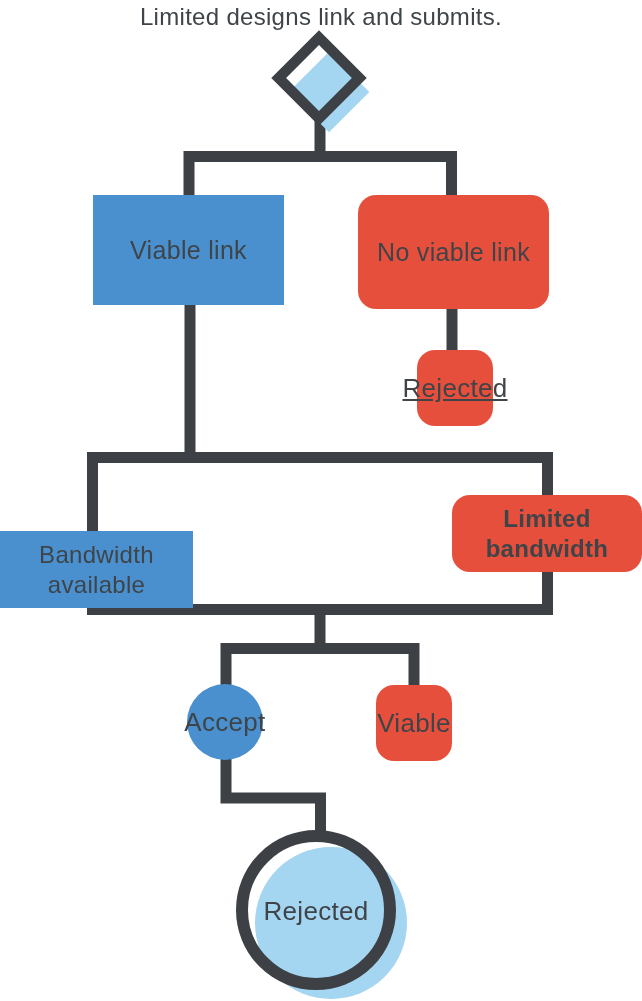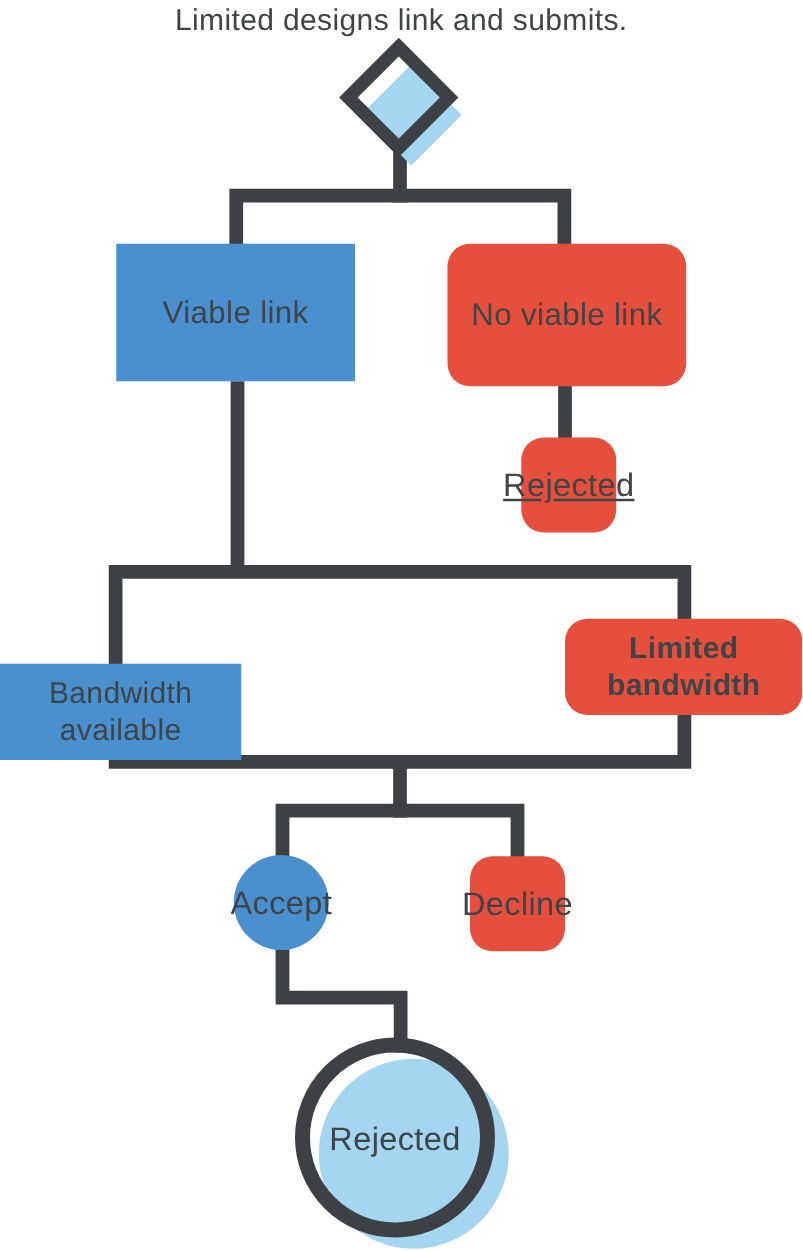--- a/index.html
+++ b/index.html
@@ -114,20 +114,20 @@
 
   <div class="node bw red box-bw-ltd">
     <span>Limited bandwidth</span>
   </div>
 
   <div class="node circle blue circ-accept">
     <span>Accept</span>
   </div>
 
   <div class="node circle red circ-decline">
-    <span>Decline</span>
+    <span>Viable</span>
   </div>
 
   <div class="node label-complete">
     <span>Rejected</span>
   </div>
 
 </div>
 
 </body></html>

